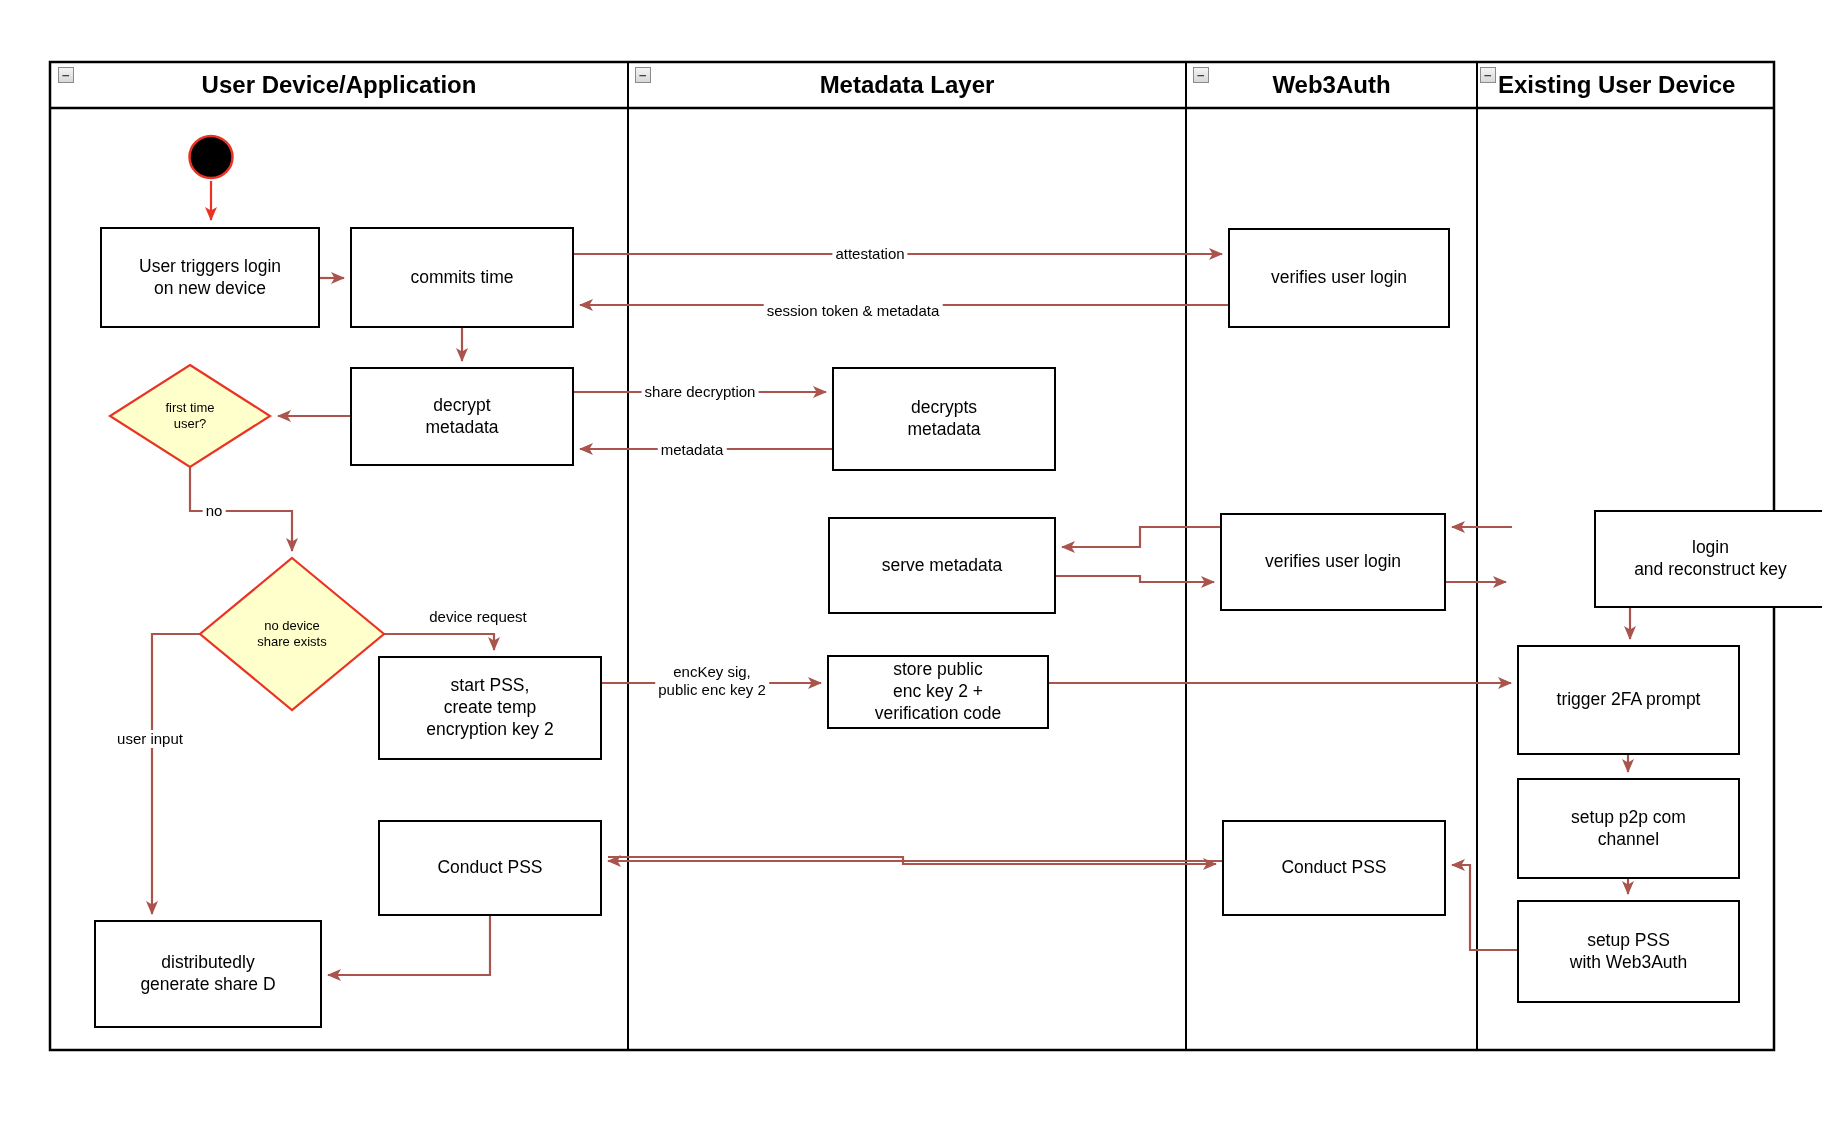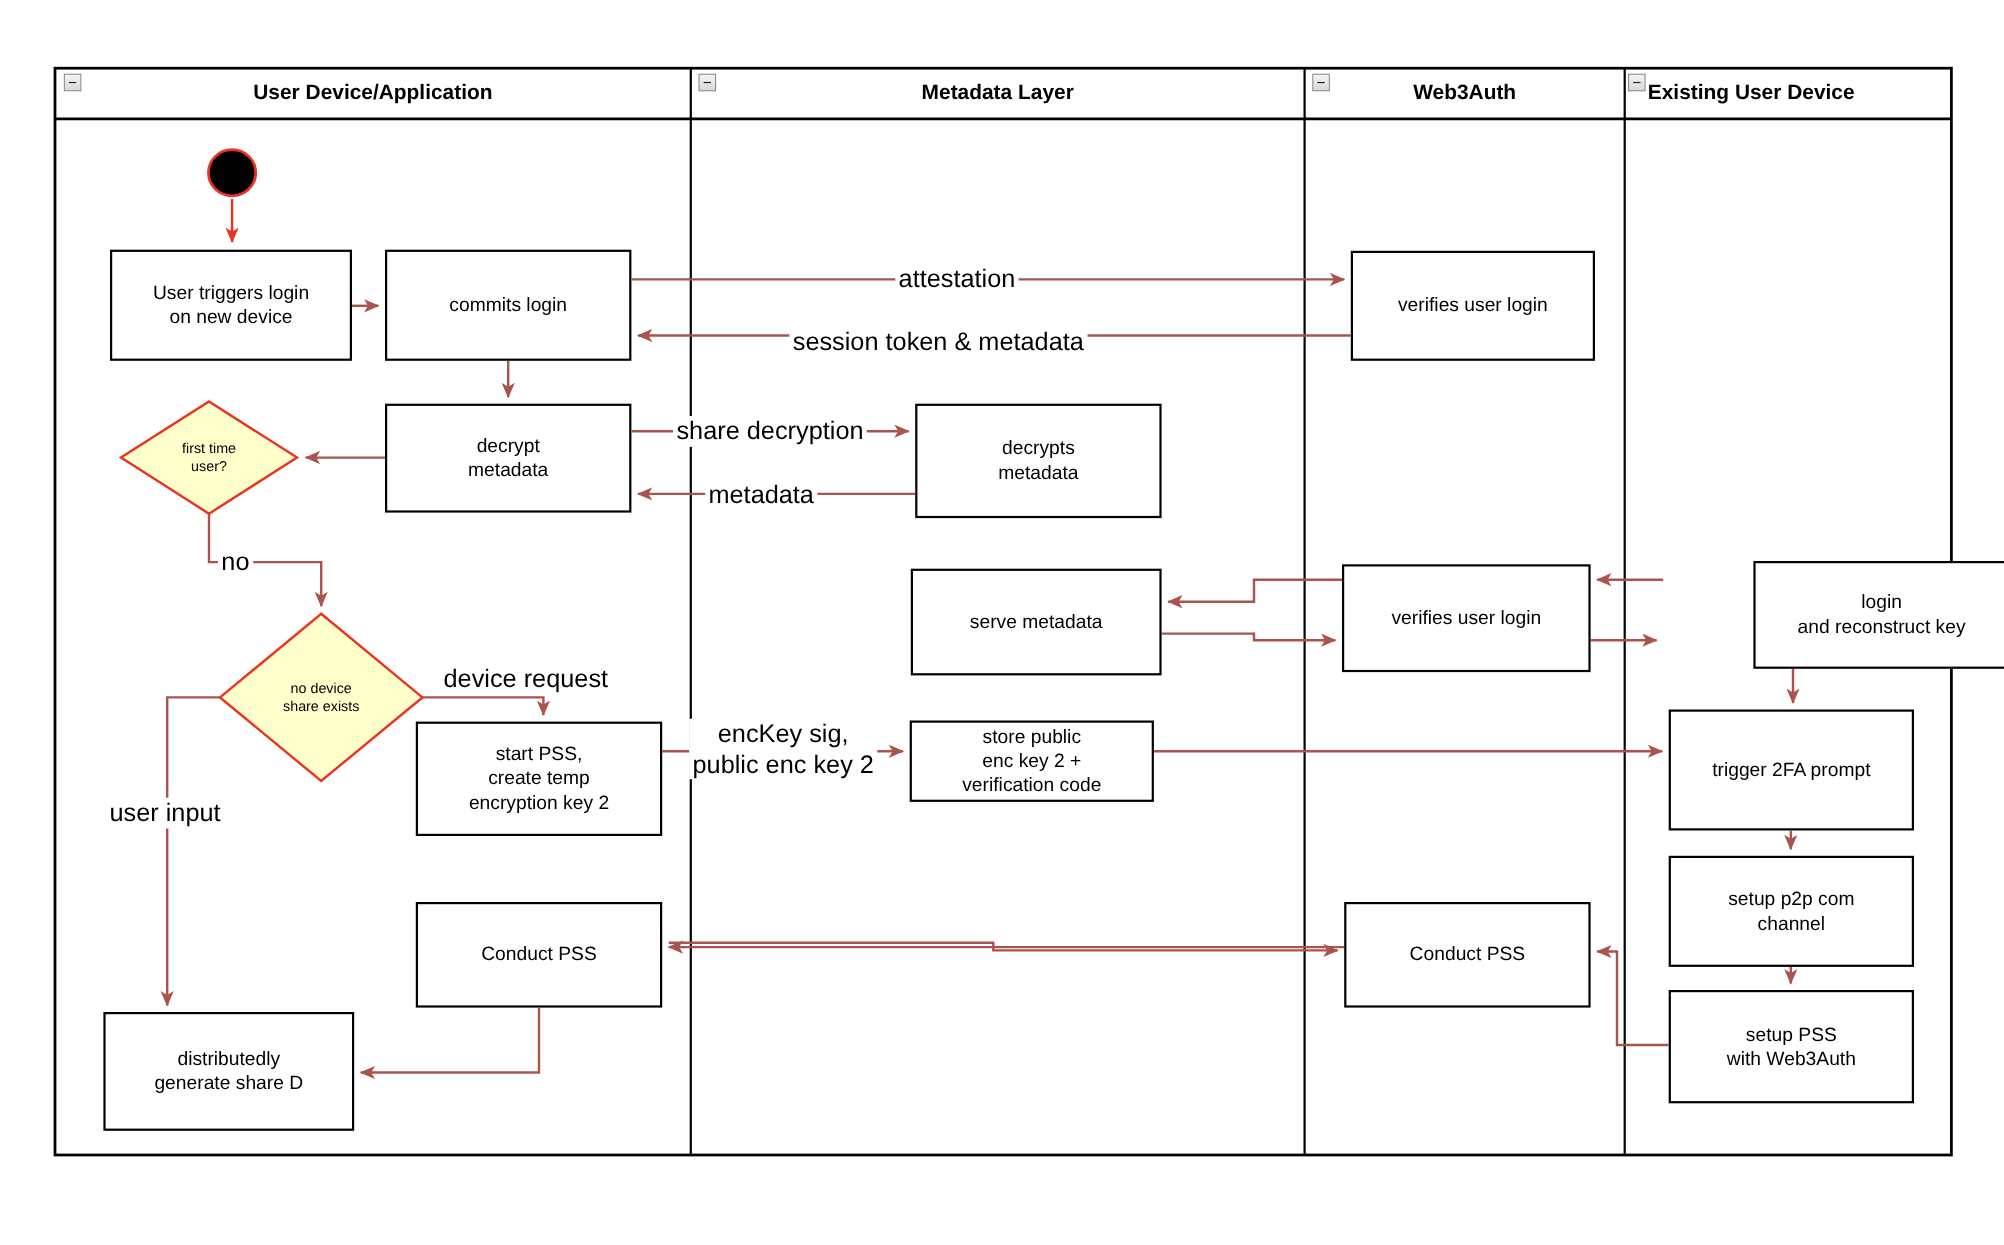--- a/index.html
+++ b/index.html
@@ -5,23 +5,23 @@
   html,body{margin:0;padding:0;background:#ffffff;}
   .stage{position:relative;width:1822px;height:1132px;background:#fff;
          font-family:"Liberation Sans","DejaVu Sans",sans-serif;overflow:hidden;}
   .stage svg{position:absolute;left:0;top:0;}
   .node{position:absolute;background:#fff;border:2px solid #000;display:flex;
         align-items:center;justify-content:center;text-align:center;
         font-size:17.5px;line-height:1.24;color:#000;white-space:pre-line;box-sizing:border-box;}
   .dlabel{position:absolute;display:flex;align-items:center;justify-content:center;
         text-align:center;font-size:13px;line-height:1.22;color:#000;white-space:pre-line;}
   .elabel{position:absolute;transform:translate(-50%,-50%);background:#fff;padding:0 3px;
-        font-size:23px;color:#000;text-align:center;white-space:pre-line;line-height:1.2;}
+        font-size:15px;color:#000;text-align:center;white-space:pre-line;line-height:1.2;}
   .lane-title{position:absolute;top:62px;height:46px;display:flex;align-items:center;
-        justify-content:center;font-weight:bold;font-size:19px;color:#000;}
+        justify-content:center;font-weight:bold;font-size:24px;color:#000;}
   .lane-title.left{justify-content:flex-start;}
   .collapse{position:absolute;width:16px;height:16px;background:linear-gradient(#f4f4f4,#d8d8d8);
         border:1px solid #8a8a8a;box-sizing:border-box;display:flex;align-items:center;
         justify-content:center;font-size:13px;line-height:1;color:#222;cursor:pointer;
         font-family:"DejaVu Sans Mono",monospace;}
 </style>
 </head>
 <body>
 
 <div class="stage">
@@ -86,21 +86,21 @@
   <div class="collapse" style="left:1193px;top:67px;">−</div>
   <div class="collapse" style="left:1480px;top:67px;">−</div>
 
   <div class="lane-title" style="left:50px;width:578px;">User Device/Application</div>
   <div class="lane-title" style="left:628px;width:558px;">Metadata Layer</div>
   <div class="lane-title" style="left:1186px;width:291px;">Web3Auth</div>
   <div class="lane-title left" style="left:1498px;width:276px;">Existing User Device</div>
 
   <div class="node" style="left:100px;top:227px;width:220px;height:101px;">User triggers login
 on new device</div>
-  <div class="node" style="left:350px;top:227px;width:224px;height:101px;">commits login</div>
+  <div class="node" style="left:350px;top:227px;width:224px;height:101px;">commits time</div>
   <div class="node" style="left:1228px;top:228px;width:222px;height:100px;">verifies user login</div>
   <div class="node" style="left:350px;top:367px;width:224px;height:99px;">decrypt
 metadata</div>
   <div class="node" style="left:832px;top:367px;width:224px;height:104px;">decrypts
 metadata</div>
   <div class="node" style="left:828px;top:517px;width:228px;height:97px;">serve metadata</div>
   <div class="node" style="left:1220px;top:513px;width:226px;height:98px;">verifies user login</div>
   <div class="node" style="left:1594px;top:510px;width:233px;height:98px;">login
 and reconstruct key</div>
   <div class="node" style="left:378px;top:656px;width:224px;height:104px;">start PSS,

